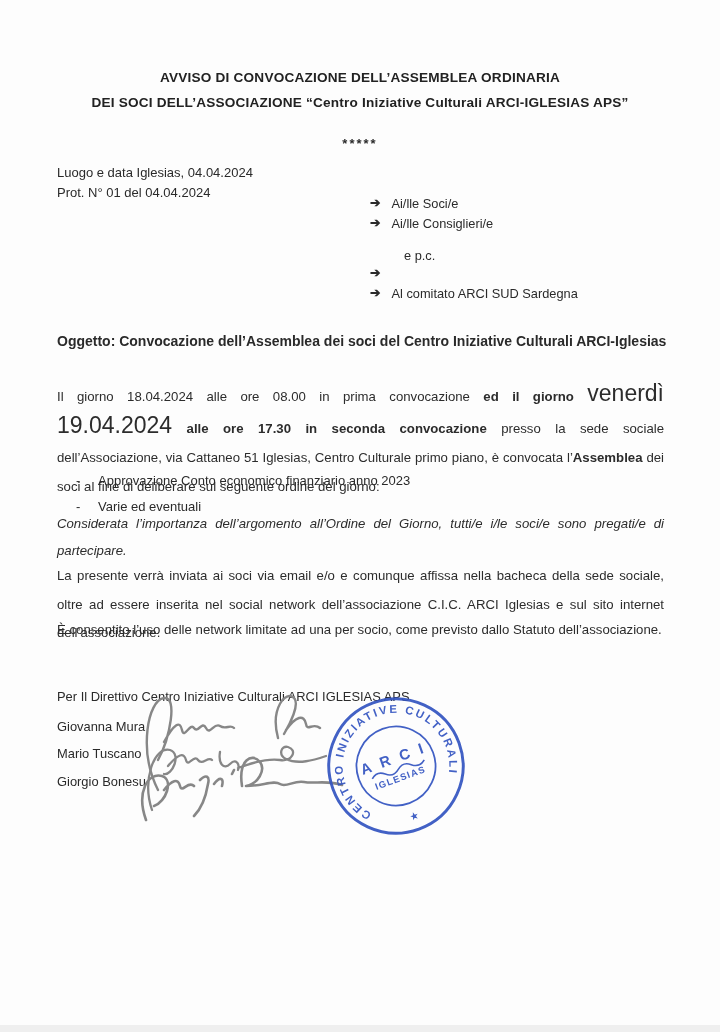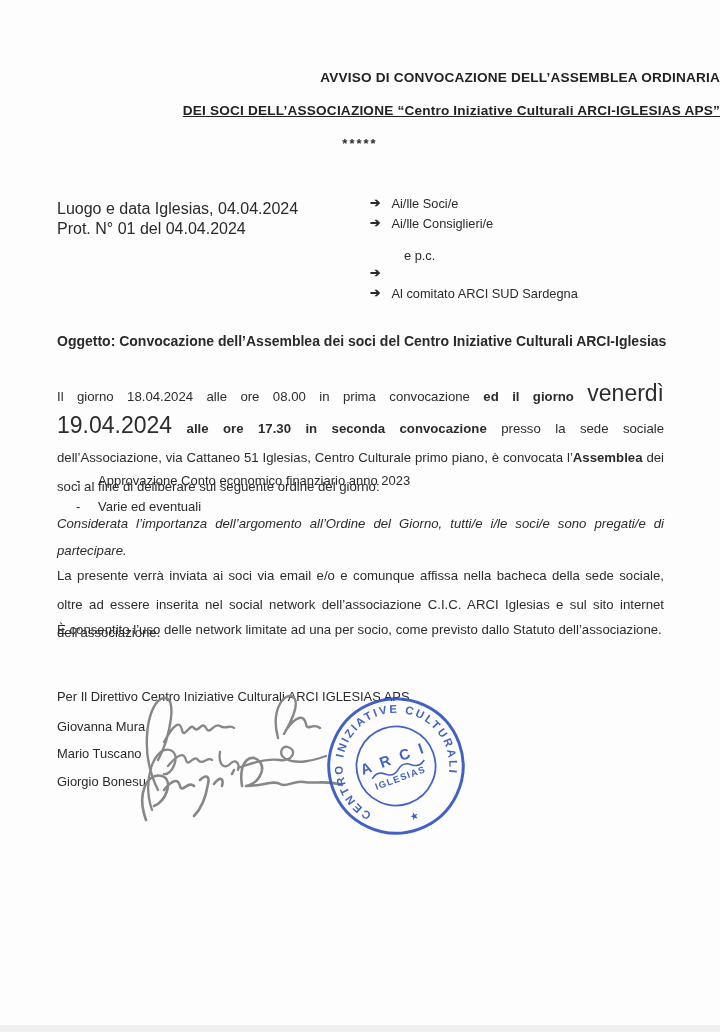--- a/index.html
+++ b/index.html
@@ -4,24 +4,24 @@
 <style>
   * { margin:0; padding:0; box-sizing:border-box; }
   html,body { background:#ffffff; }
   #page {
     position:relative; width:720px; height:1032px;
     background:#fdfdfd; overflow:hidden;
     font-family:"Liberation Sans", sans-serif;
     color:#2a2a2a;
   }
   .centered { position:absolute; left:0; width:720px; text-align:center; }
-  .doc-title { font-weight:bold; font-size:13.6px; letter-spacing:.2px; color:#222;text-align:right; }
+  .doc-title { font-weight:bold; font-size:13.6px; letter-spacing:.2px; color:#222; }
   .stars { font-weight:bold; font-size:13px; letter-spacing:2px; }
 
-  .meta-block { position:absolute; top:163px; left:57px; font-size:16px; line-height:19.5px;margin-top:36px; }
+  .meta-block { position:absolute; top:163px; left:57px; font-size:13px; line-height:19.5px; }
 
   .recipients-primary { position:absolute; top:194px; left:370px; font-size:12.8px; line-height:19.5px; }
   .recipient-row { display:flex; align-items:flex-start; }
   .arrow { font-weight:bold; margin-right:11px; font-size:12.5px; }
   .cc-label { position:absolute; top:248px; left:404px; font-size:12.8px; }
   .recipients-cc { position:absolute; top:264px; left:370px; width:312px; font-size:12.8px; line-height:19.5px; }
   .recipients-cc .recipient-row + .recipient-row { margin-top:0px; }
   .recipients-cc .rc-text { width:272px; }
 
   .subject-line { position:absolute; top:333px; left:57px; width:612px; font-weight:bold; font-size:14px; }
@@ -49,21 +49,21 @@
   .stamp text { font-family:"Liberation Sans", sans-serif; font-weight:bold; }
 
   .page-bottom-edge { position:absolute; left:0; bottom:0; width:720px; height:7px; background:#efefef; }
 </style>
 </head>
 <body>
 
 <div id="page">
 
   <div class="centered doc-title" style="top:70px;">AVVISO DI CONVOCAZIONE DELL’ASSEMBLEA ORDINARIA</div>
-  <div class="centered doc-title" style="top:103px;text-decoration:underline;">DEI SOCI DELL’ASSOCIAZIONE “Centro Iniziative Culturali ARCI-IGLESIAS APS”</div>
+  <div class="centered doc-title" style="top:95px;">DEI SOCI DELL’ASSOCIAZIONE “Centro Iniziative Culturali ARCI-IGLESIAS APS”</div>
   <div class="centered stars" style="top:136px;">*****</div>
 
   <div class="meta-block">
     <div>Luogo e data Iglesias, 04.04.2024</div>
     <div>Prot. N° 01 del 04.04.2024</div>
   </div>
 
   <div class="recipients-primary">
     <div class="recipient-row">
       <span class="arrow">➔</span>

